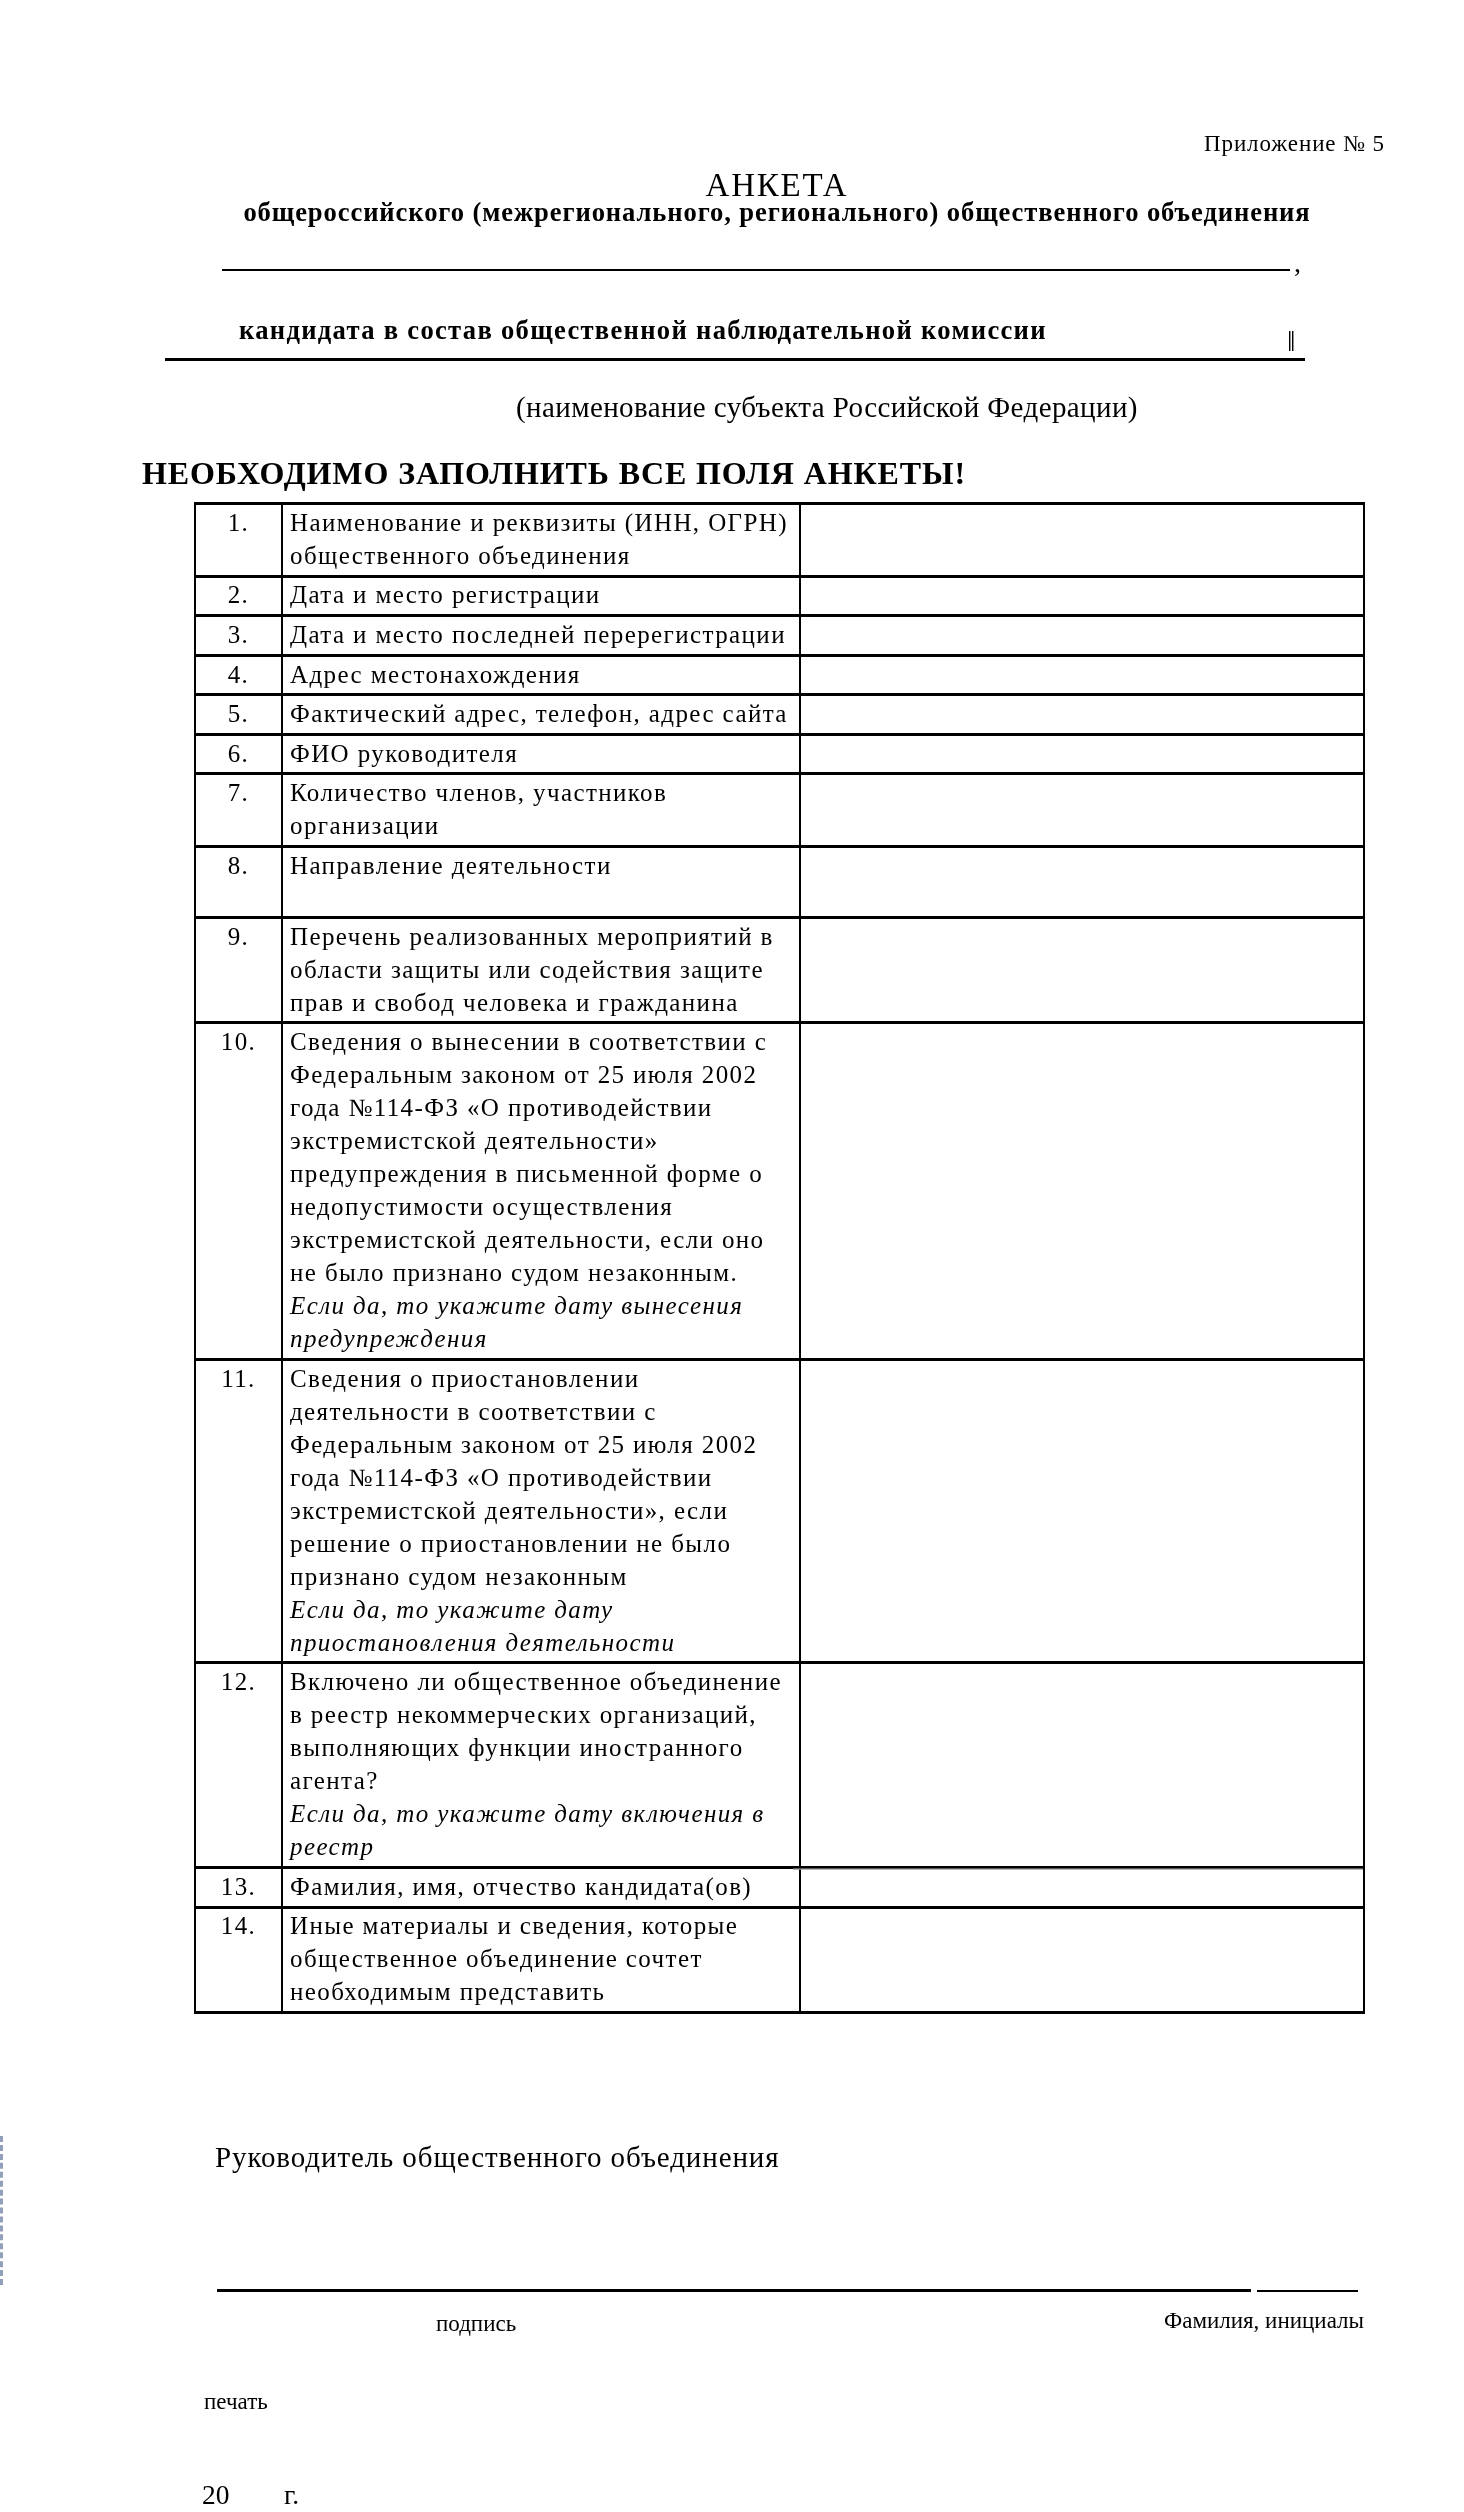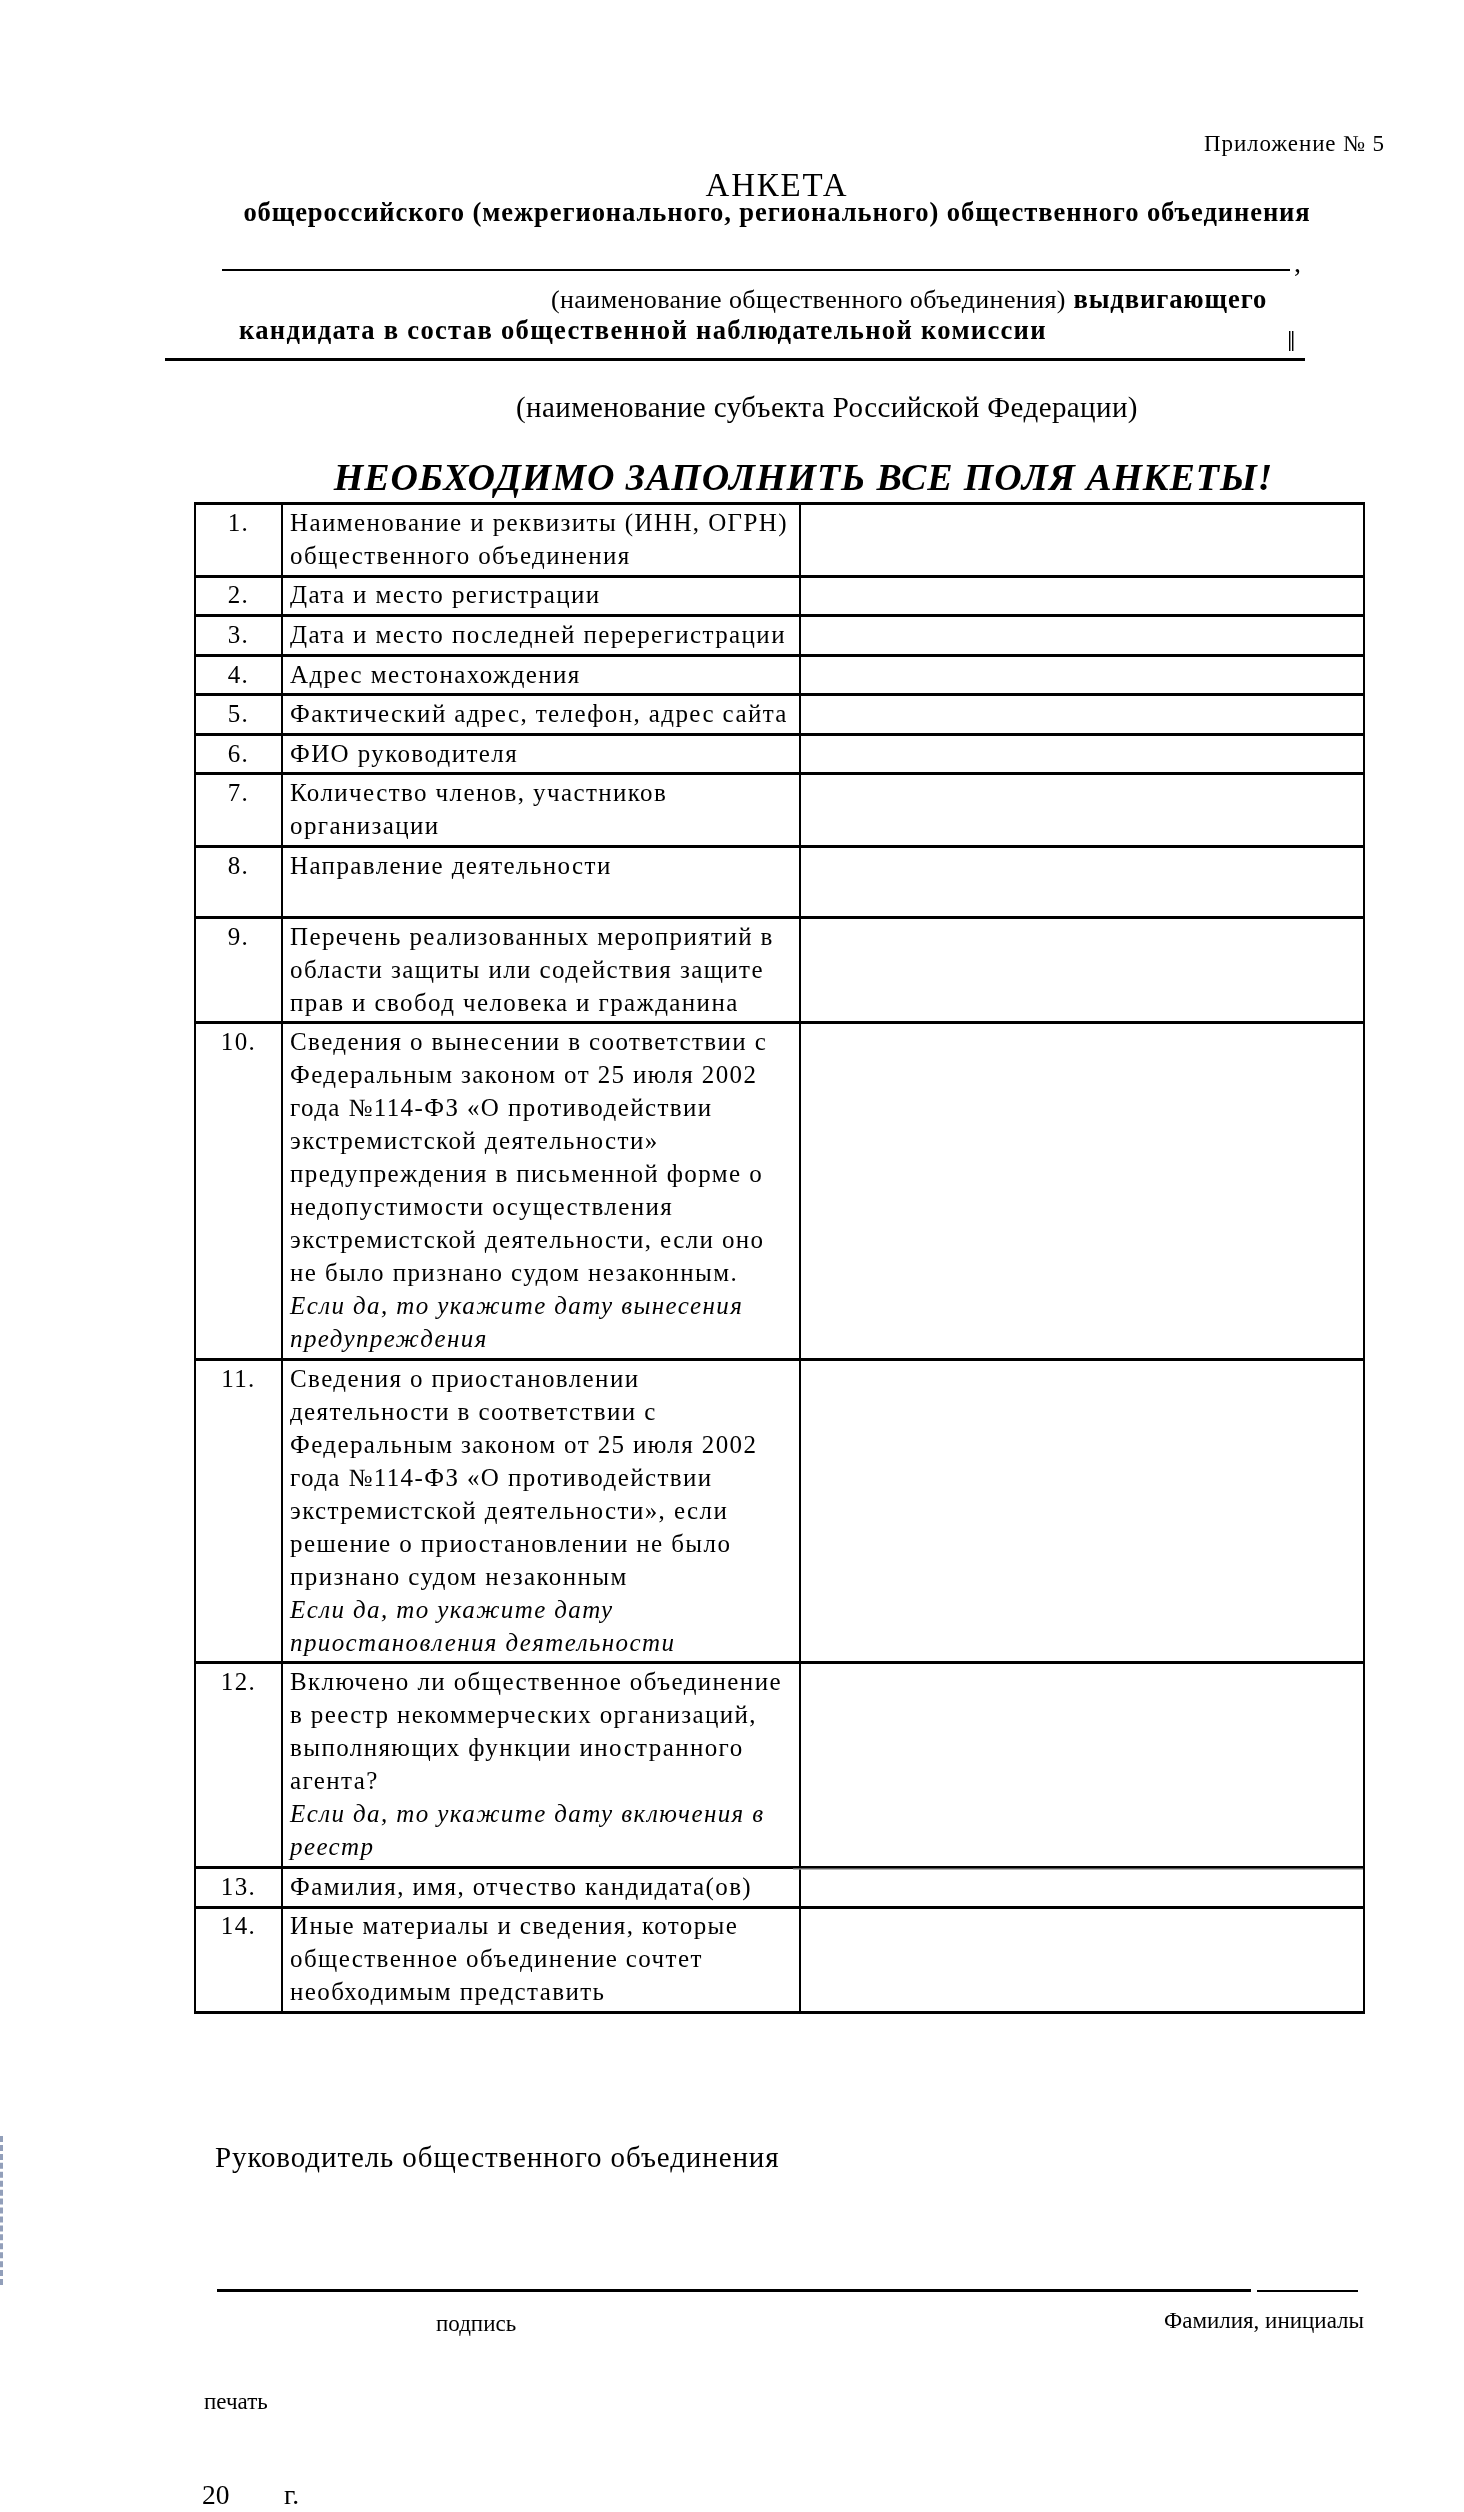--- a/index.html
+++ b/index.html
@@ -19,21 +19,21 @@
   .doc-title{top:167px;left:89px;right:0;text-align:center;font-size:33px;font-weight:normal;letter-spacing:1.8px;}
   .doc-subtitle{top:197px;left:89px;right:0;text-align:center;font-size:26.6px;font-weight:bold;letter-spacing:0.9px;}
   .line1{top:269px;left:222px;width:1068px;border-top:2.7px solid #000;height:0;}
   .line1-comma{top:247px;left:1294px;font-size:28px;}
   .caption-org{top:284px;left:551px;font-size:26px;letter-spacing:0.4px;}
   .caption-org b{font-size:26.6px;letter-spacing:0.9px;}
   .line-candidate{top:315px;left:239px;font-size:26.6px;font-weight:bold;letter-spacing:1.3px;}
   .cursor-mark{top:324px;left:1287px;font-size:30px;}
   .line2{top:358px;left:165px;width:1140px;border-top:3.5px solid #000;height:0;}
   .caption-region{top:391px;left:516px;font-size:29px;letter-spacing:0.4px;}
-  .notice{top:455px;left:142px;right:0;text-align:center;font-size:38px;font-weight:bold;letter-spacing:0.9px;font-style:italic;}
+  .notice{top:455px;left:142px;right:0;text-align:left;font-size:32px;font-weight:bold;letter-spacing:0.9px;}
 
   
   table.form{
     position:absolute;
     top:502px;left:194px;
     width:1171px;
     border-collapse:collapse;
     table-layout:fixed;
   }
   table.form td{
@@ -72,21 +72,20 @@
 <div class="page">
 
   <div class="abs appendix">Приложение № 5</div>
 
   <div class="abs doc-title">АНКЕТА</div>
   <div class="abs doc-subtitle">общероссийского (межрегионального, регионального) общественного объединения</div>
 
   <div class="abs line1"></div>
   <div class="abs line1-comma">,</div>
 
-  <div class="abs caption-org"><span>(наименование общественного объединения)</span><b> выдвигающего</b></div>
 
   <div class="abs line-candidate">кандидата в состав общественной наблюдательной комиссии</div>
   <div class="abs cursor-mark">‖</div>
   <div class="abs line2"></div>
   <div class="abs caption-region">(наименование субъекта Российской Федерации)</div>
 
   <div class="abs notice">НЕОБХОДИМО ЗАПОЛНИТЬ ВСЕ ПОЛЯ АНКЕТЫ!</div>
 
   <table class="form">
     <tbody>

